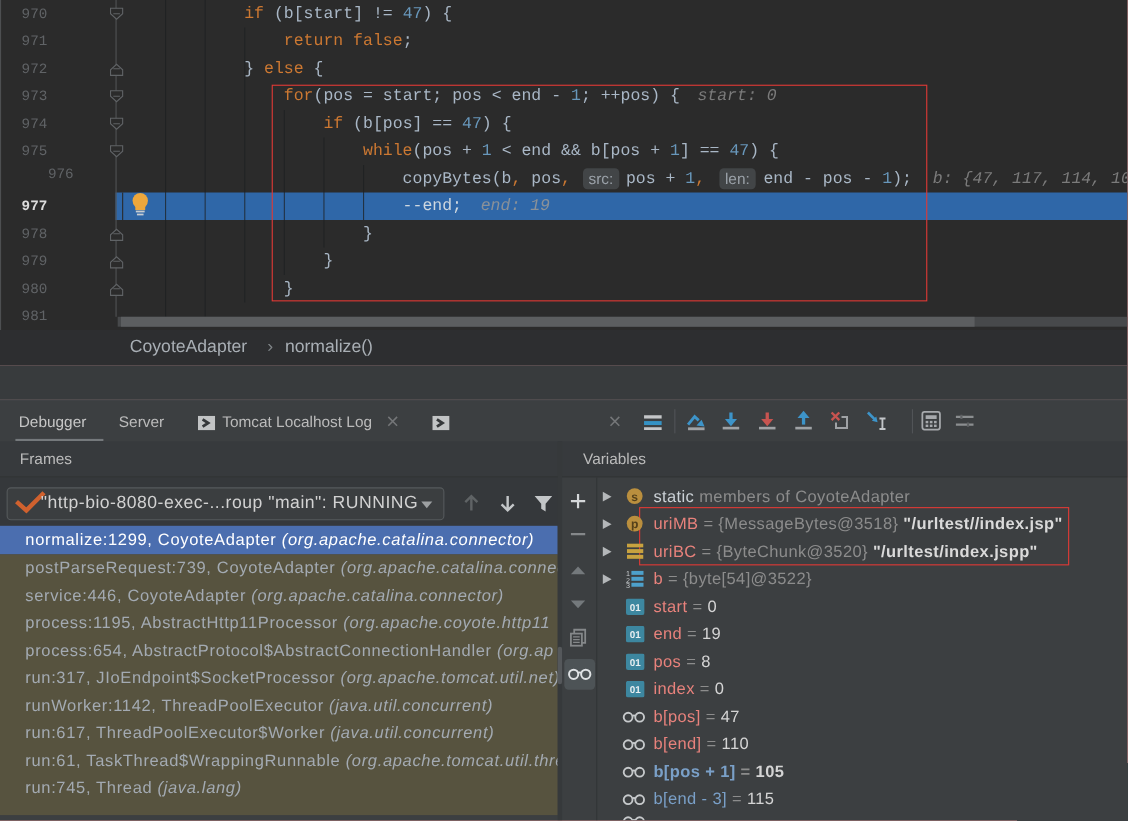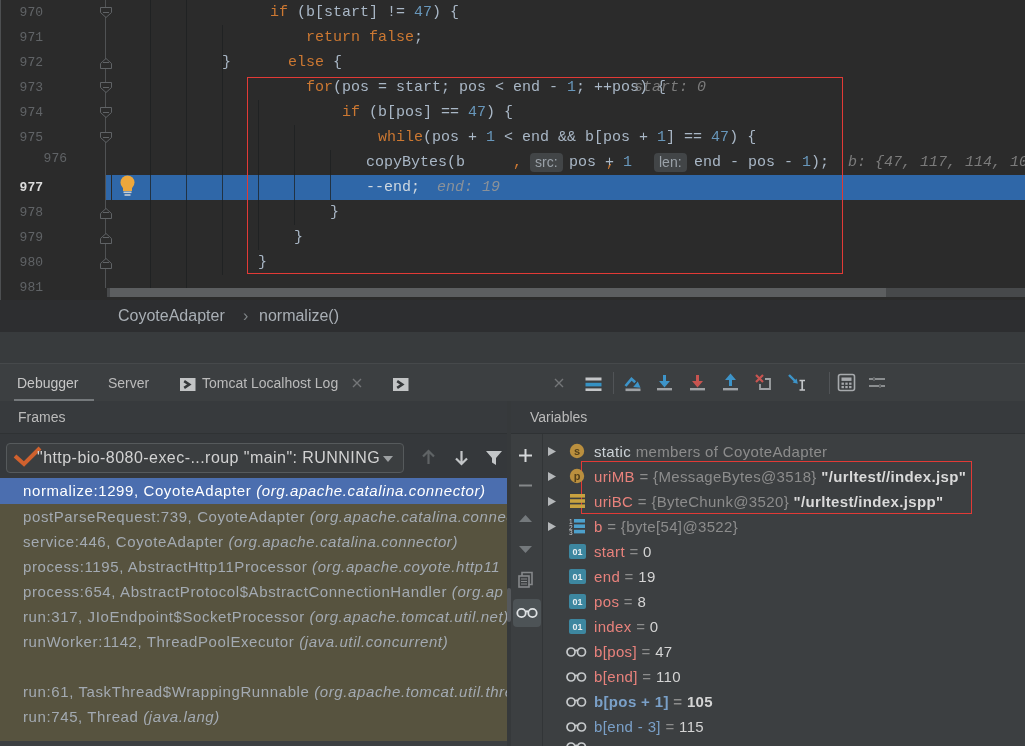--- a/index.html
+++ b/index.html
@@ -3,21 +3,21 @@
 <meta charset="utf-8">
 <style>
   html,body{margin:0;padding:0;background:#3c3f41;}
   #root{position:relative;width:1025px;height:746px;overflow:hidden;
         font-family:"Liberation Sans",sans-serif;background:#fca5a5;}
   .abs{position:absolute;}
   
   #editor{position:absolute;left:0;top:0;width:1025px;height:300px;background:#2b2b2b;}
   .crow{position:absolute;height:25px;line-height:25px;white-space:pre;
         font-family:"Liberation Mono",monospace;font-size:15px;color:#a9b7c6;}
-  .kw{color:#cc7832;margin-left:48px;}
+  .kw{color:#cc7832;}
   .num{color:#6897bb;}
   .lnum{position:absolute;width:43px;text-align:right;height:25px;line-height:25px;
         font-family:"Liberation Mono",monospace;font-size:13px;color:#606366;}
   .guide{position:absolute;width:1px;background:rgba(30,32,34,0.75);}
   .hint{font-family:"Liberation Mono",monospace;font-style:italic;font-size:15px;color:#7b7b7b;}
   .chip{position:absolute;height:19px;line-height:19px;top:3px;background:#424547;color:#9aa1a8;
         font-size:14px;border-radius:4px;padding:0 5px;font-family:"Liberation Sans",sans-serif;}
   
   #crumbs{position:absolute;left:0;top:300px;width:1025px;height:32px;background:#2d2e30;
           color:#a9afb5;font-size:16px;line-height:32px;}
@@ -223,20 +223,21 @@
       </svg>
 
     <div class="frow" style="top:77px;height:26px;background:#4b6eaf;color:#ffffff;"><span style="position:absolute;left:23px;">normalize:1299, CoyoteAdapter <i>(org.apache.catalina.connector)</i></span></div>
     <div class="abs" style="left:0;top:103px;width:507px;height:237px;background:#57533f;"></div>
     <div class="frow" style="top:103px;color:#a3aab2;"><span style="position:absolute;left:23px;">postParseRequest:739, CoyoteAdapter <i>(org.apache.catalina.connec</i></span></div>
     <div class="frow" style="top:128px;color:#a3aab2;"><span style="position:absolute;left:23px;">service:446, CoyoteAdapter <i>(org.apache.catalina.connector)</i></span></div>
     <div class="frow" style="top:153px;color:#a3aab2;"><span style="position:absolute;left:23px;">process:1195, AbstractHttp11Processor <i>(org.apache.coyote.http11</i></span></div>
     <div class="frow" style="top:178px;color:#a3aab2;"><span style="position:absolute;left:23px;">process:654, AbstractProtocol$AbstractConnectionHandler <i>(org.ap</i></span></div>
     <div class="frow" style="top:203px;color:#a3aab2;"><span style="position:absolute;left:23px;">run:317, JIoEndpoint$SocketProcessor <i>(org.apache.tomcat.util.net)</i></span></div>
     <div class="frow" style="top:228px;color:#a3aab2;"><span style="position:absolute;left:23px;">runWorker:1142, ThreadPoolExecutor <i>(java.util.concurrent)</i></span></div>
+    <div class="frow" style="top:253px;color:#a3aab2;"><span style="position:absolute;left:23px;">run:617, ThreadPoolExecutor$Worker <i>(java.util.concurrent)</i></span></div>
     <div class="frow" style="top:278px;color:#a3aab2;"><span style="position:absolute;left:23px;">run:61, TaskThread$WrappingRunnable <i>(org.apache.tomcat.util.thre</i></span></div>
     <div class="frow" style="top:303px;color:#a3aab2;"><span style="position:absolute;left:23px;">run:745, Thread <i>(java.lang)</i></span></div>
 
     <div class="abs" style="left:507px;top:0;width:4px;height:345px;background:#36393b;"></div>
     <div class="abs" style="left:507px;top:187px;width:4px;height:34px;background:#55585b;border-radius:2px;"></div>
 
     <div class="abs" style="left:542px;top:33px;width:1px;height:312px;background:#323537;"></div>
     <svg class="abs" style="left:517px;top:46px;" width="17" height="17">
         <path d="M8.5 2 v13 M2 8.5 h13" stroke="#d5d8da" stroke-width="2"></path>
       </svg>

